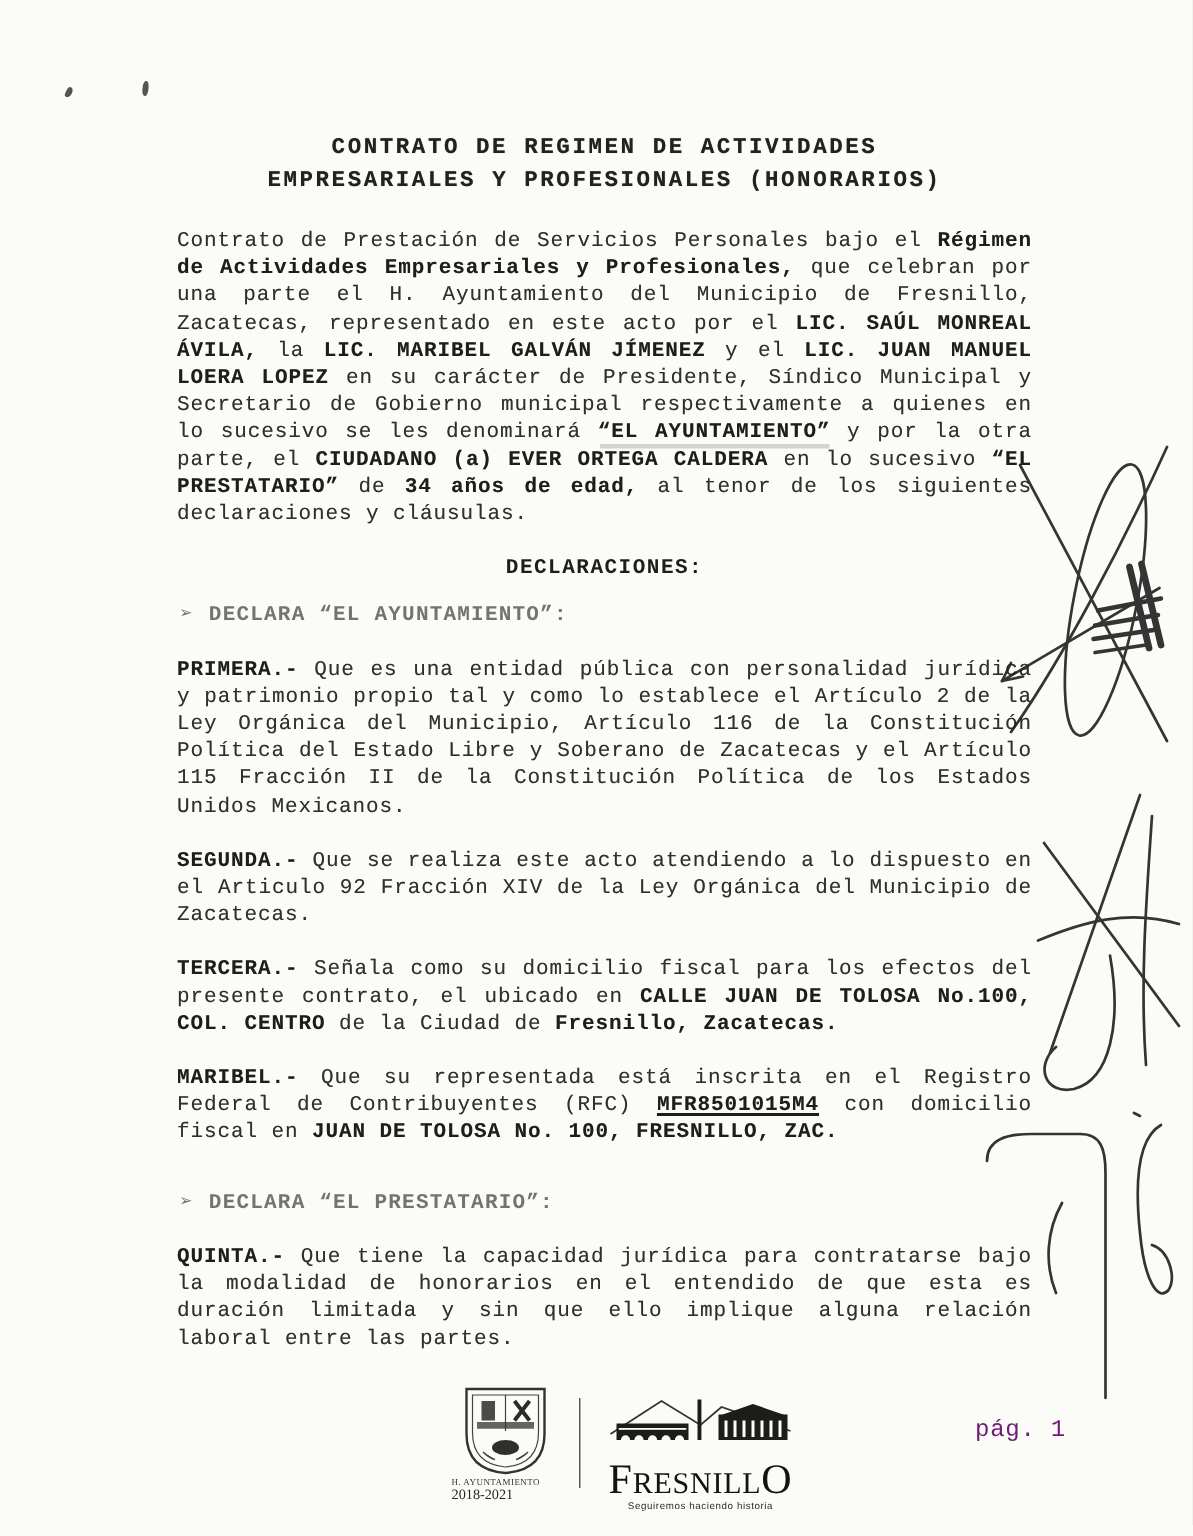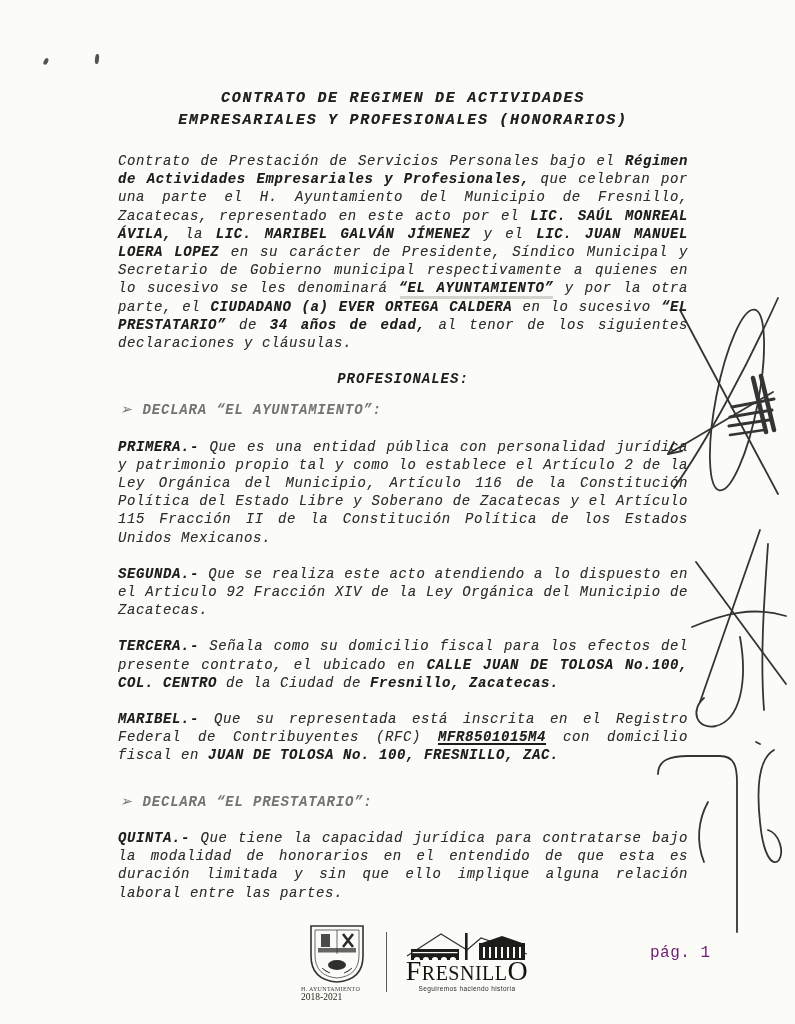--- a/index.html
+++ b/index.html
@@ -6,21 +6,20 @@
   html,body { background:#e9e9e7; }
   .page {
     position:relative; width:795px; height:1024px; margin:0 auto;
     background:#fbfbf8; overflow:hidden;
     font-family:"Liberation Mono", monospace; color:#2f2f2c;
   }
   .content {
     position:absolute; left:118px; top:88px; width:570px;
     font-size:14px; line-height:18.2px; letter-spacing:0.6px;
     text-align:justify;
-    font-style:italic;
   }
   .title-block { text-align:center; font-weight:bold; font-size:15px;
     line-height:22px; letter-spacing:1.7px; margin-bottom:20px; color:#21211e;
     text-shadow:0 0 0.5px rgba(30,30,30,.55); }
   .para { margin:0 0 18px; text-shadow:0 0 0.4px rgba(50,50,45,.4); }
   .b { font-weight:bold; color:#1d1d1a; }
   .u { text-decoration:underline; text-decoration-thickness:1.5px; text-underline-offset:2px; }
   .smudge { box-shadow:0 4px 0 -1px rgba(132,132,122,0.32); }
   .h-center { text-align:center; font-weight:bold; letter-spacing:1px;
     margin:0 0 13px; color:#1d1d1a; }
@@ -33,41 +32,41 @@
   .speck-1 { left:44px; top:58px; width:4px; height:7px; border-radius:40% 60% 60% 40%; transform:rotate(28deg); }
   .speck-2 { left:95px; top:54px; width:4px; height:10px; border-radius:45%; transform:rotate(6deg); }
   .footer { position:absolute; left:0; top:918px; width:795px; height:106px; }
   .crest { position:absolute; left:301px; top:6px; width:72px; text-align:left; }
   .crest svg { display:block; margin:0 auto; }
   .crest-cap1 { font-family:"Liberation Serif", serif; font-size:6px; letter-spacing:0.3px; color:#3a3a36; margin-top:2px; }
   .crest-cap2 { font-family:"Liberation Serif", serif; font-size:9.5px; color:#26261f; }
   .footer-divider { position:absolute; left:386px; top:14px; width:1px; height:60px; background:#5a5a55; }
   .brand { position:absolute; left:399px; top:10px; width:136px; text-align:center; color:#15150f; }
   .brand svg { display:block; margin:0 auto; }
-  .brand-word { font-family:"Liberation Serif", serif; font-size:20px; line-height:22px; letter-spacing:0.5px; color:#14140e; }
+  .brand-word { font-family:"Liberation Serif", serif; font-size:20px; line-height:22px; letter-spacing:0.5px; color:#14140e;margin-top:16px; }
   .brand-word .cap { font-size:28px; }
   .brand-tagline { font-family:"Liberation Sans", sans-serif; font-size:6.5px; letter-spacing:0.4px; color:#2c2c28; margin-top:1px; }
   .page-label { position:absolute; left:650px; top:26px; font-size:16px; letter-spacing:0.5px; color:#701a75; }
 </style>
 </head>
 <body>
 
 <div class="page">
 
   <span class="speck speck-1"></span>
   <span class="speck speck-2"></span>
 
   <div class="content">
     <header class="title-block">
       <div>CONTRATO DE REGIMEN DE ACTIVIDADES</div>
       <div>EMPRESARIALES Y PROFESIONALES (HONORARIOS)</div>
     </header>
     <main id="doc-body">
         <p class="para"><span>Contrato de Prestación de Servicios Personales bajo el </span><span class="b">Régimen de Actividades Empresariales y Profesionales,</span><span> que celebran por una parte el H. Ayuntamiento del Municipio de Fresnillo, Zacatecas, representado en este acto por el </span><span class="b">LIC. SAÚL MONREAL ÁVILA,</span><span> la </span><span class="b">LIC. MARIBEL GALVÁN JÍMENEZ</span><span> y el </span><span class="b">LIC. JUAN MANUEL LOERA LOPEZ</span><span> en su carácter de Presidente, Síndico Municipal y Secretario de Gobierno municipal respectivamente a quienes en lo sucesivo se les denominará </span><span class="b smudge">“EL AYUNTAMIENTO”</span><span> y por la otra parte, el </span><span class="b">CIUDADANO (a) EVER ORTEGA CALDERA</span><span> en lo sucesivo </span><span class="b">“EL PRESTATARIO”</span><span> de </span><span class="b">34 años de edad,</span><span> al tenor de los siguientes declaraciones y cláusulas.</span></p>
-        <div class="h-center">PROFESIONALES:</div>
+        <div class="h-center">DECLARACIONES:</div>
         <div class="h-arrow"><span class="arrow">➢</span><span>DECLARA “EL AYUNTAMIENTO”:</span></div>
         <p class="para"><span class="b">PRIMERA.-</span><span> Que es una entidad pública con personalidad jurídica y patrimonio propio tal y como lo establece el Artículo 2 de la Ley Orgánica del Municipio, Artículo 116 de la Constitución Política del Estado Libre y Soberano de Zacatecas y el Artículo 115 Fracción II de la Constitución Política de los Estados Unidos Mexicanos.</span></p>
         <p class="para"><span class="b">SEGUNDA.-</span><span> Que se realiza este acto atendiendo a lo dispuesto en el Articulo 92 Fracción XIV de la Ley Orgánica del Municipio de Zacatecas.</span></p>
         <p class="para"><span class="b">TERCERA.-</span><span> Señala como su domicilio fiscal para los efectos del presente contrato, el ubicado en </span><span class="b">CALLE JUAN DE TOLOSA No.100, COL. CENTRO</span><span> de la Ciudad de </span><span class="b">Fresnillo, Zacatecas.</span></p>
         <p class="para"><span class="b">MARIBEL.-</span><span> Que su representada está inscrita en el Registro Federal de Contribuyentes (RFC) </span><span class="b u">MFR8501015M4</span><span> con domicilio fiscal en </span><span class="b">JUAN DE TOLOSA No. 100, FRESNILLO, ZAC.</span></p>
         <div class="h-arrow extra-top"><span class="arrow">➢</span><span>DECLARA “EL PRESTATARIO”:</span></div>
         <p class="para"><span class="b">QUINTA.-</span><span> Que tiene la capacidad jurídica para contratarse bajo la modalidad de honorarios en el entendido de que esta es duración limitada y sin que ello implique alguna relación laboral entre las partes.</span></p>
       </main>
   </div>
 

